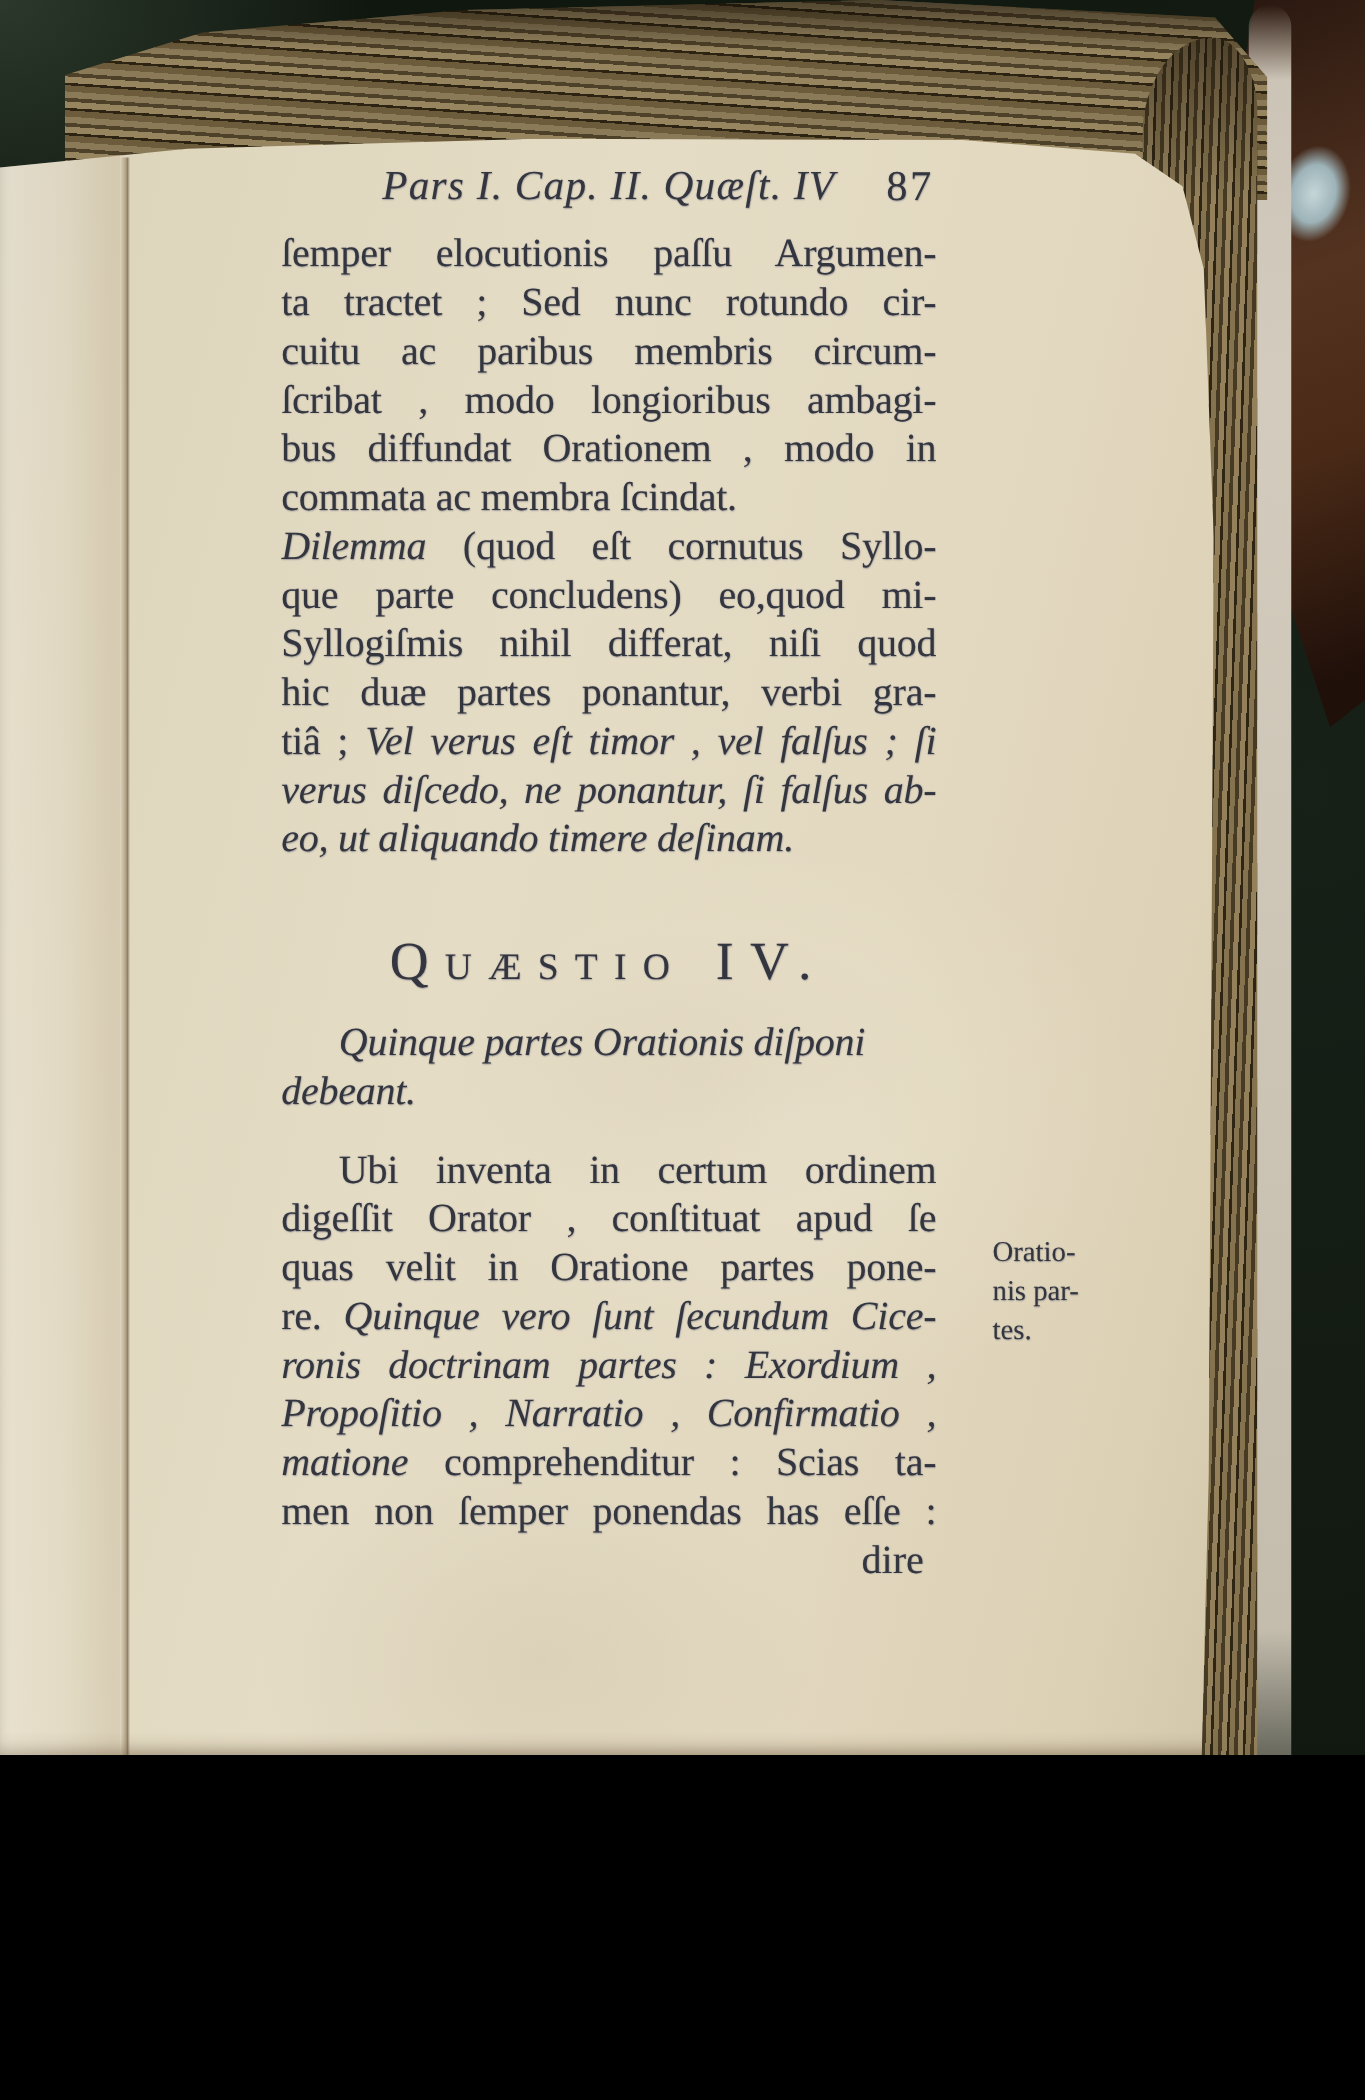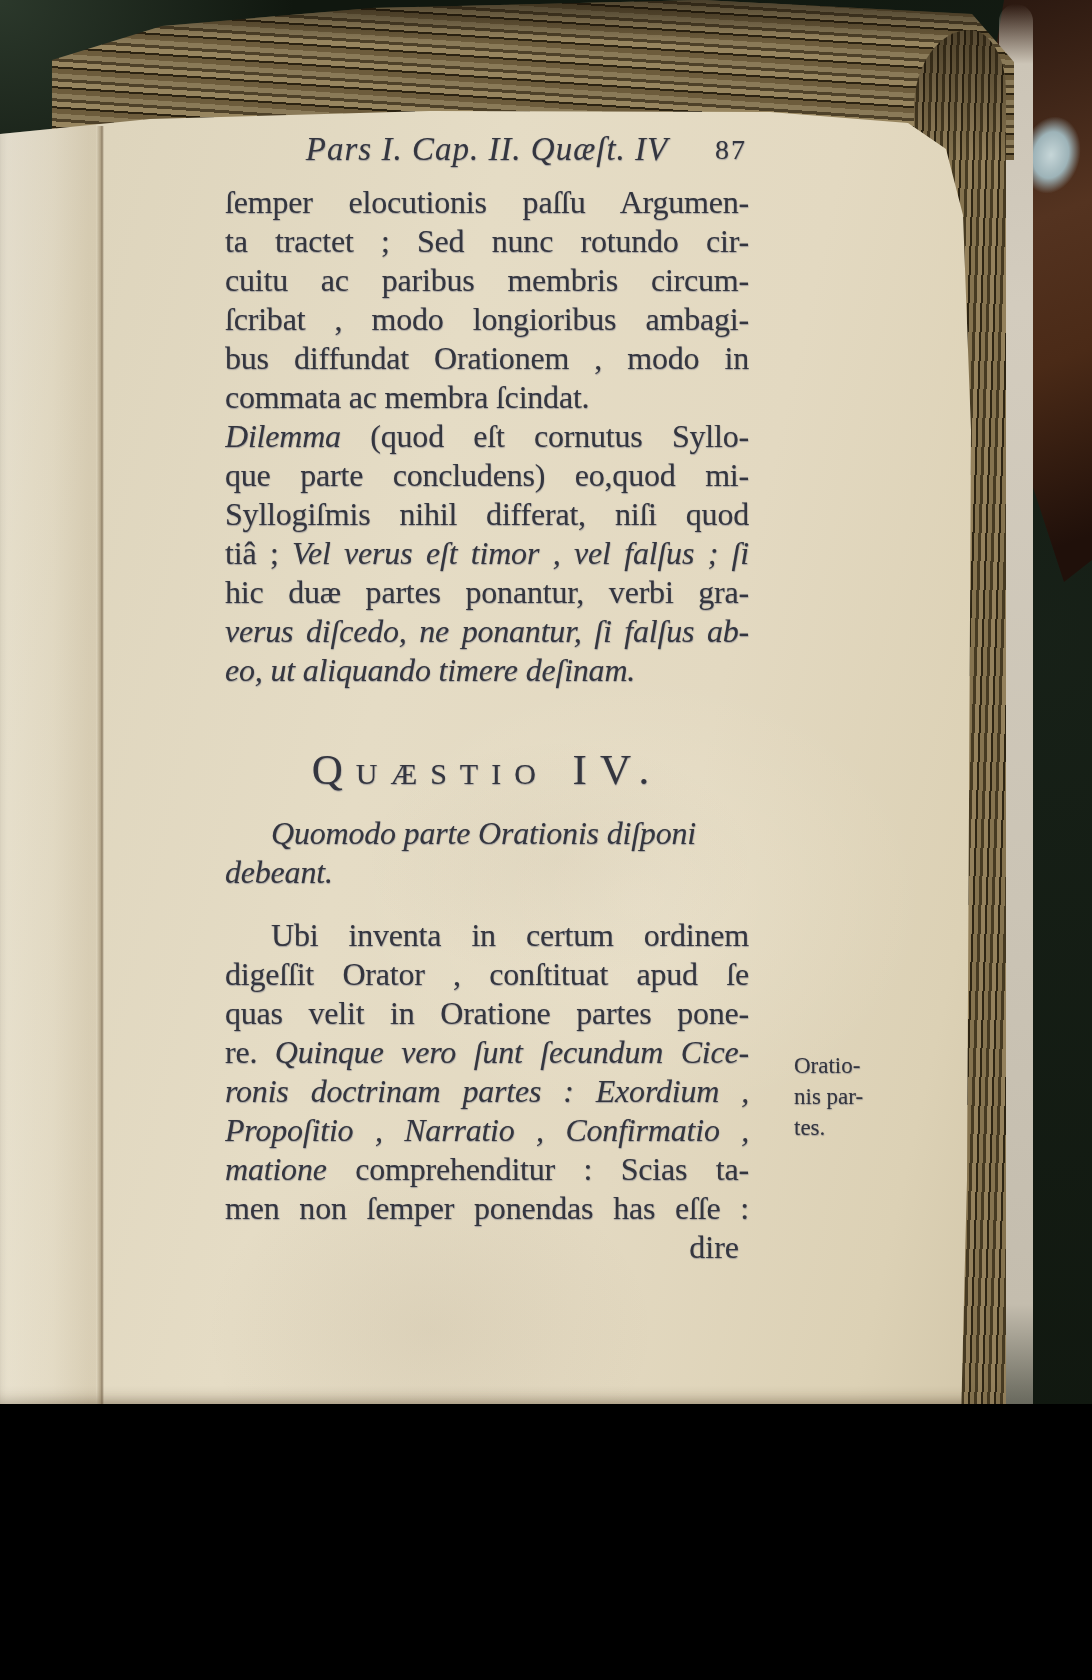--- a/index.html
+++ b/index.html
@@ -65,32 +65,32 @@
     background:linear-gradient(90deg, rgba(250,248,240,.28), rgba(235,230,218,.12) 55%, rgba(160,140,105,.14) 92%);
   }
   .gutter{
     position:absolute;left:96px;top:126px;width:8px;height:1480px;
     background:linear-gradient(90deg, rgba(120,100,70,0), rgba(125,105,72,.45) 55%, rgba(90,70,45,.6) 75%, rgba(120,100,70,0));
   }
   
   .running-header{position:absolute;left:225px;top:127px;width:524px;height:44px;
     text-align:center;font-size:33px;line-height:44px;}
   .rh-title{font-style:italic;letter-spacing:1px;}
-  .rh-num{position:absolute;right:2px;top:1px;font-style:normal;font-size:28px;letter-spacing:2px;}
+  .rh-num{position:absolute;right:2px;top:1px;font-style:normal;font-size:34px;letter-spacing:2px;}
   .text-block{position:absolute;left:225px;top:183px;width:524px;font-size:32px;}
   .line{height:39px;line-height:39px;text-align:justify;letter-spacing:-0.2px;overflow:hidden;}
   .line.j{text-align-last:justify;}
   .line.ind{text-indent:46px;}
   .it{font-style:italic;}
   .heading{margin-top:50px;height:60px;line-height:60px;text-align:center;
     font-variant-caps:small-caps;font-size:43px;letter-spacing:13px;}
   .para.question{margin-top:14px;}
   .para.p3{margin-top:24px;}
   .catchword-line{height:39px;line-height:39px;text-align:right;padding-right:10px;}
-  .margin-note{position:absolute;left:794px;top:1050px;width:150px;font-size:23px;line-height:31px;}
+  .margin-note{position:absolute;left:794px;top:986px;width:150px;font-size:23px;line-height:31px;}
   .mline{white-space:nowrap;}
 </style>
 </head>
 <body>
 
 <div class="scene">
   <div class="cover"></div>
   <div class="cover-highlight"></div>
   <div class="light-strip"></div>
   <div class="top-edges"></div>
@@ -110,28 +110,28 @@
           <div class="line j"><span>ta tractet ; Sed nunc rotundo cir-</span></div>
           <div class="line j"><span>cuitu ac paribus membris circum-</span></div>
           <div class="line j"><span>ſcribat , modo longioribus ambagi-</span></div>
           <div class="line j"><span>bus diffundat Orationem , modo in</span></div>
           <div class="line"><span>commata ac membra ſcindat.</span></div>
         </div>
       <div class="para p2">
           <div class="line j"><span class="it">Dilemma</span><span> (quod eſt cornutus Syllo-</span></div>
           <div class="line j"><span>que parte concludens) eo,quod mi-</span></div>
           <div class="line j"><span>Syllogiſmis nihil differat, niſi quod</span></div>
+          <div class="line j"><span>hic duæ partes ponantur, verbi gra-</span></div>
           <div class="line j"><span>tiâ ; </span><span class="it">Vel verus eſt timor , vel falſus ; ſi</span></div>
-          <div class="line j"><span>hic duæ partes ponantur, verbi gra-</span></div>
           <div class="line j"><span class="it">verus diſcedo, ne ponantur, ſi falſus ab-</span></div>
           <div class="line"><span class="it">eo, ut aliquando timere deſinam.</span></div>
         </div>
       <div class="heading">Quæstio IV.</div>
       <div class="para question">
-          <div class="line ind"><span class="it">Quomodo parte Orationis diſponi</span></div>
+          <div class="line ind"><span class="it">Quinque partes Orationis diſponi</span></div>
           <div class="line"><span class="it">debeant.</span></div>
         </div>
       <div class="para p3">
           <div class="line j ind"><span>Ubi inventa in certum ordinem</span></div>
           <div class="line j"><span>digeſſit Orator , conſtituat apud ſe</span></div>
           <div class="line j"><span>quas velit in Oratione partes pone-</span></div>
           <div class="line j"><span>re. </span><span class="it">Quinque vero ſunt ſecundum Cice-</span></div>
           <div class="line j"><span class="it">ronis doctrinam partes : Exordium ,</span></div>
           <div class="line j"><span class="it">Propoſitio , Narratio , Confirmatio ,</span></div>
           <div class="line j"><span class="it">matione </span><span>comprehenditur : Scias ta-</span></div>

